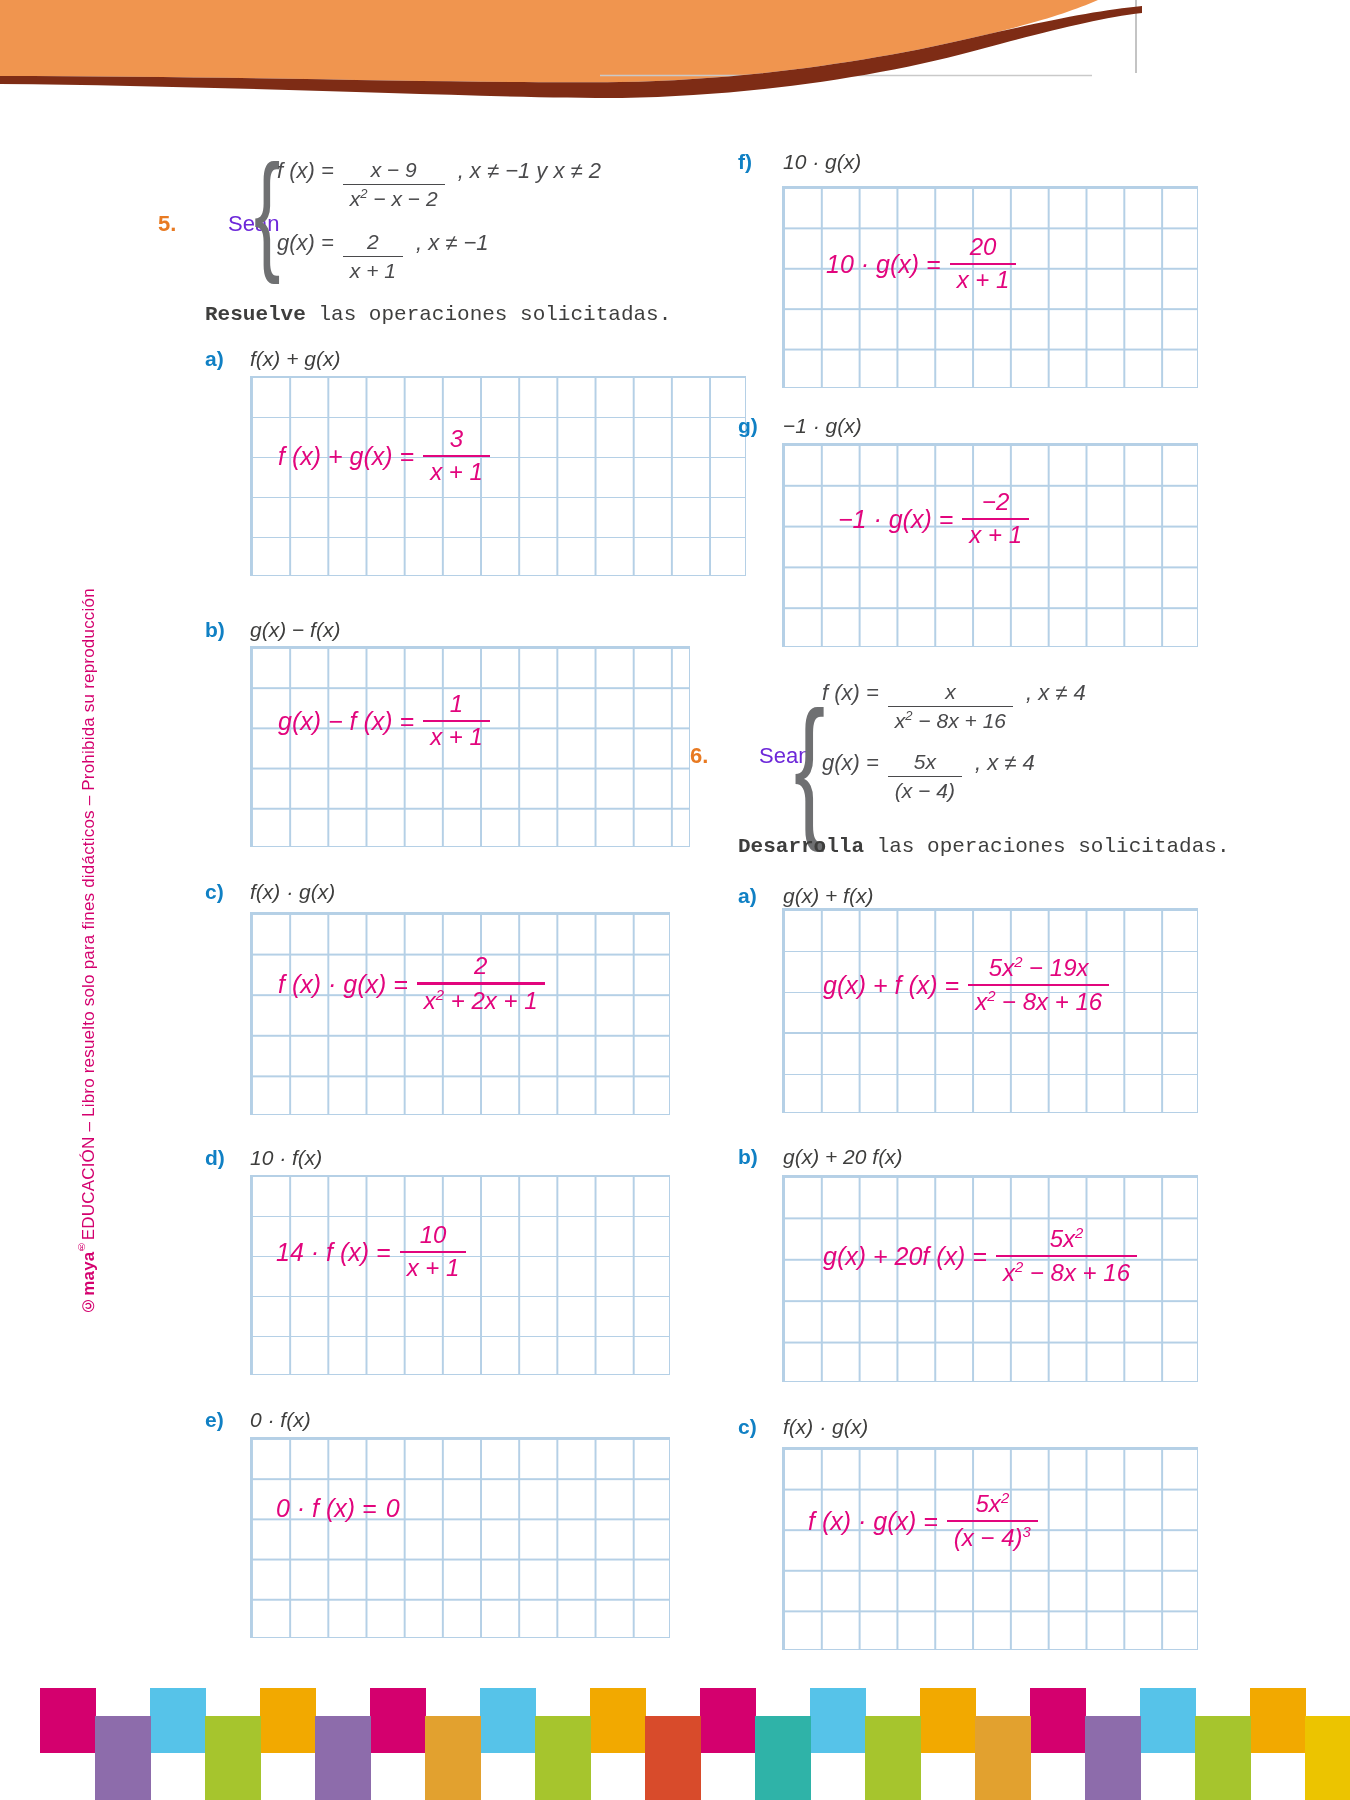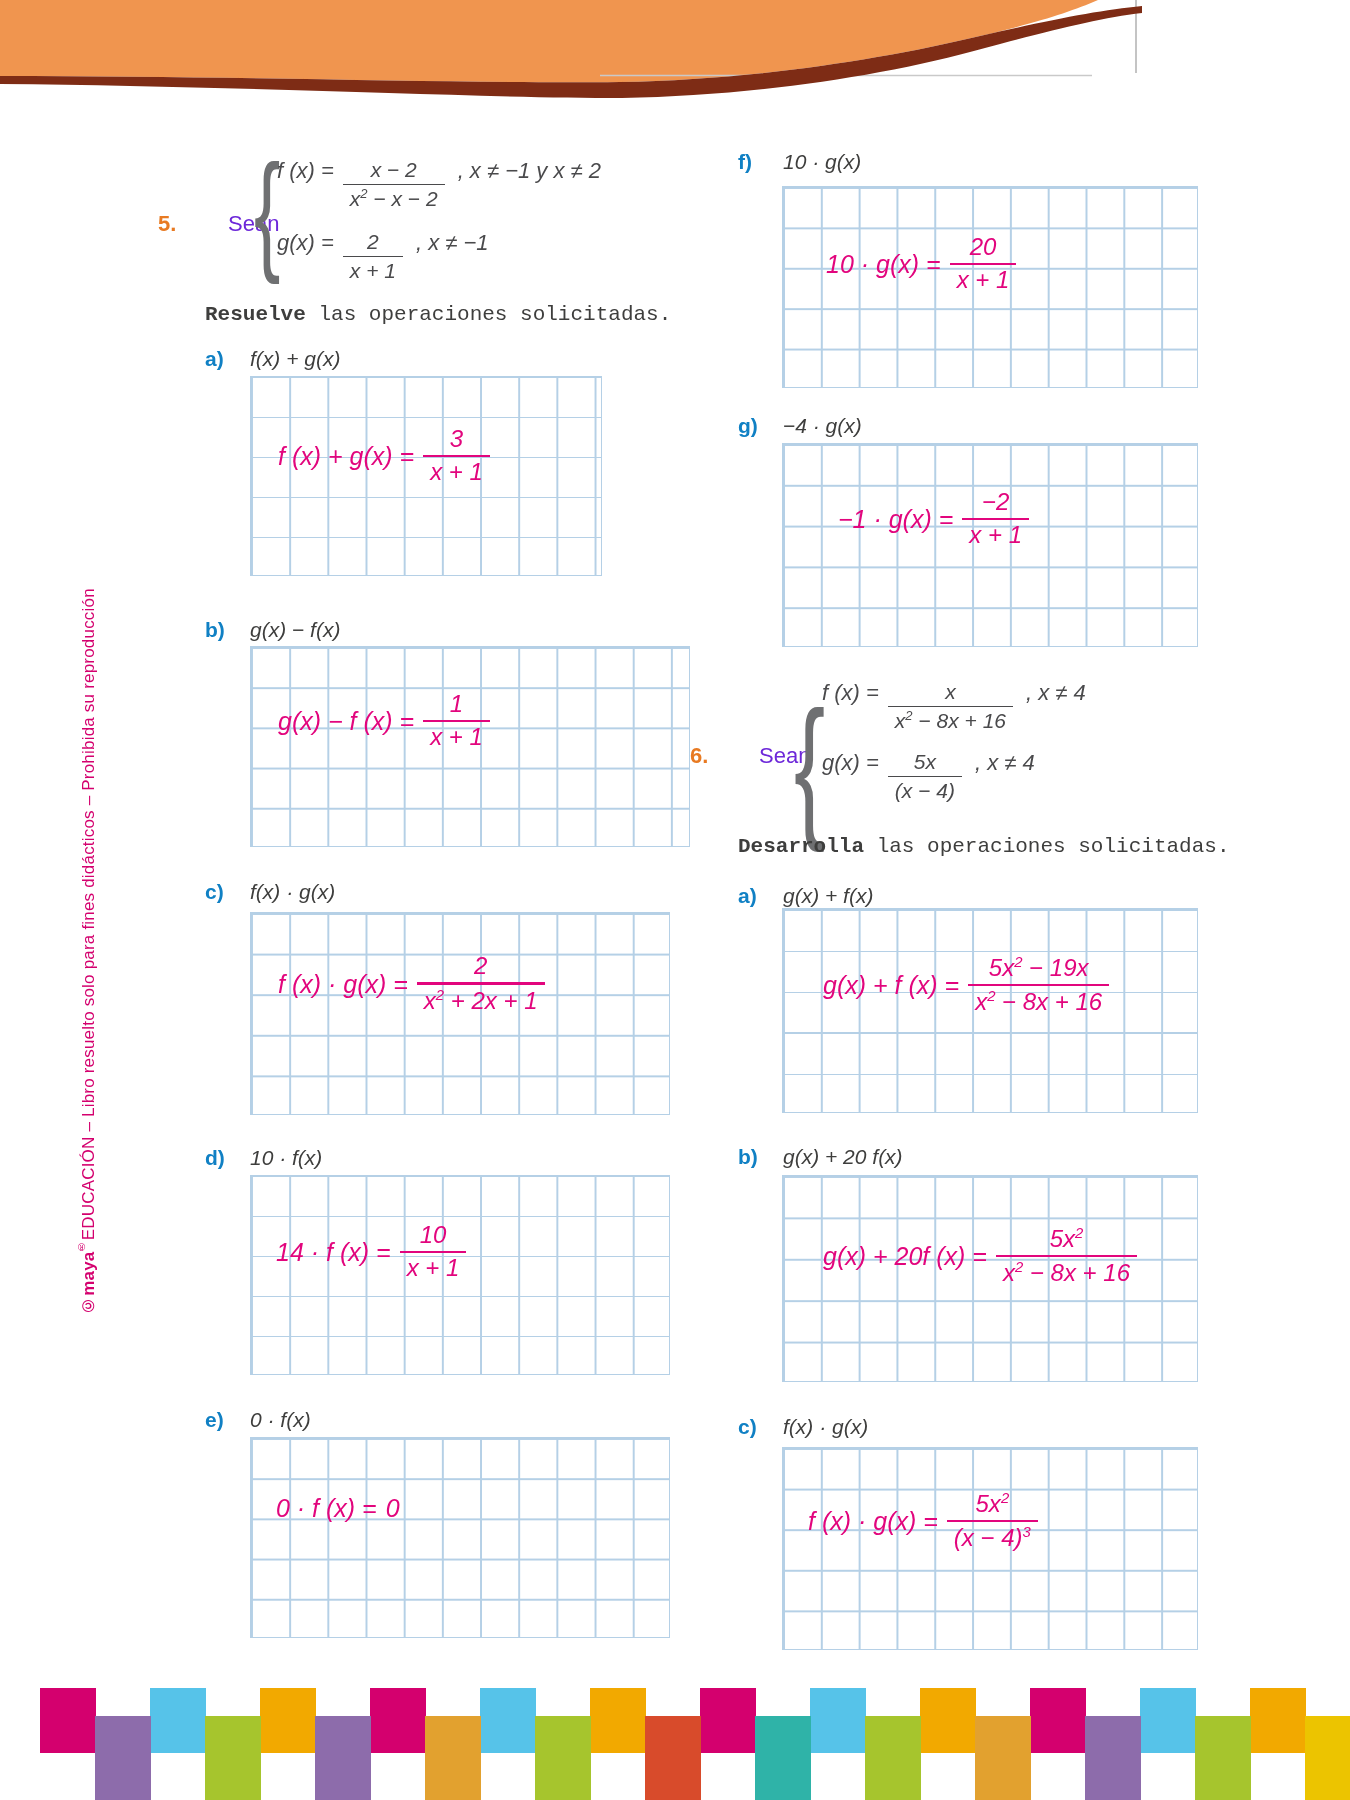--- a/index.html
+++ b/index.html
@@ -87,21 +87,21 @@
   <span class="brace" style="left:794px;top:688px;font-size:156px">{</span>
   <div class="instruction" style="left:738px;top:835px">
     <b>Desarrolla</b><span> las operaciones solicitadas.</span>
   </div>
 
 
   <div id="gen">
       <div class="func-line" style="left: 277px; top: 158px; height: 76px;">
         <span>f (x) =</span>
         <span class="frac">
-          <span class="fnum">x − 2</span>
+          <span class="fnum">x − 9</span>
           <span class="fbar"></span>
           <span class="fden">x<sup>2</sup> − x − 2</span>
         </span>
         <span class="cond">,  x ≠ −1  y  x ≠ 2</span>
       </div>
       <div class="func-line" style="left: 277px; top: 230px; height: 70px;">
         <span>g(x) =</span>
         <span class="frac">
           <span class="fnum">2</span>
           <span class="fbar"></span>
@@ -122,21 +122,21 @@
         <span>g(x) =</span>
         <span class="frac">
           <span class="fnum">5x</span>
           <span class="fbar"></span>
           <span class="fden">(x − 4)</span>
         </span>
         <span class="cond">, x ≠ 4</span>
       </div>
       <div class="item-label" style="left: 205px; top: 347px;">a)</div>
       <div class="item-expr" style="left: 250px; top: 347px;">f(x) + g(x)</div>
-      <div class="grid" style="left: 250px; top: 376px; width: 352px; height: 200px; background-image: linear-gradient(to right, rgb(181, 208, 230) 1.5px, transparent 1.5px), linear-gradient(rgb(181, 208, 230) 1.5px, transparent 1.5px); background-size: 38.1818px 40px; text-decoration: underline;">
+      <div class="grid" style="left: 250px; top: 376px; width: 496px; height: 200px; background-image: linear-gradient(to right, rgb(181, 208, 230) 1.5px, transparent 1.5px), linear-gradient(rgb(181, 208, 230) 1.5px, transparent 1.5px); background-size: 38.1818px 40px; text-decoration: underline;">
         <div class="answer" style="left: 27px; top: 37px;">
           <span>f (x) + g(x) =</span>
           <span class="frac">
             <span class="fnum">3</span>
             <span class="fbar"></span>
             <span class="fden">x + 1</span>
           </span>
         </div>
       </div>
       <div class="item-label" style="left: 205px; top: 618px;">b)</div>
@@ -189,21 +189,21 @@
         <div class="answer" style="left: 43px; top: 35px;">
           <span>10 · g(x) =</span>
           <span class="frac">
             <span class="fnum">20</span>
             <span class="fbar"></span>
             <span class="fden">x + 1</span>
           </span>
         </div>
       </div>
       <div class="item-label" style="left: 738px; top: 414px;">g)</div>
-      <div class="item-expr" style="left: 783px; top: 414px;">−4 · g(x)</div>
+      <div class="item-expr" style="left: 783px; top: 414px;">−1 · g(x)</div>
       <div class="grid" style="left: 782px; top: 443px; width: 416px; height: 204px; background-image: linear-gradient(to right, rgb(181, 208, 230) 1.5px, transparent 1.5px), linear-gradient(rgb(181, 208, 230) 1.5px, transparent 1.5px); background-size: 37.8182px 40.8px;">
         <div class="answer" style="left: 55px; top: 33px;">
           <span>−1 · g(x) =</span>
           <span class="frac">
             <span class="fnum">−2</span>
             <span class="fbar"></span>
             <span class="fden">x + 1</span>
           </span>
         </div>
       </div>

